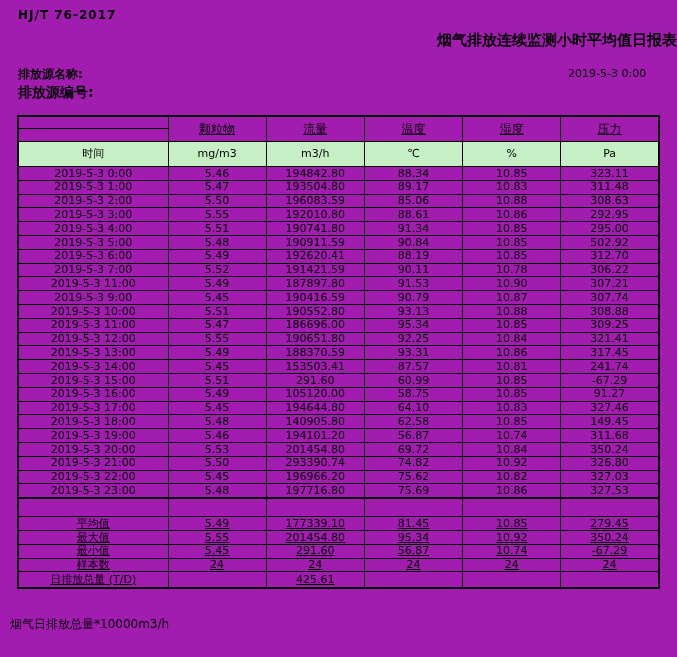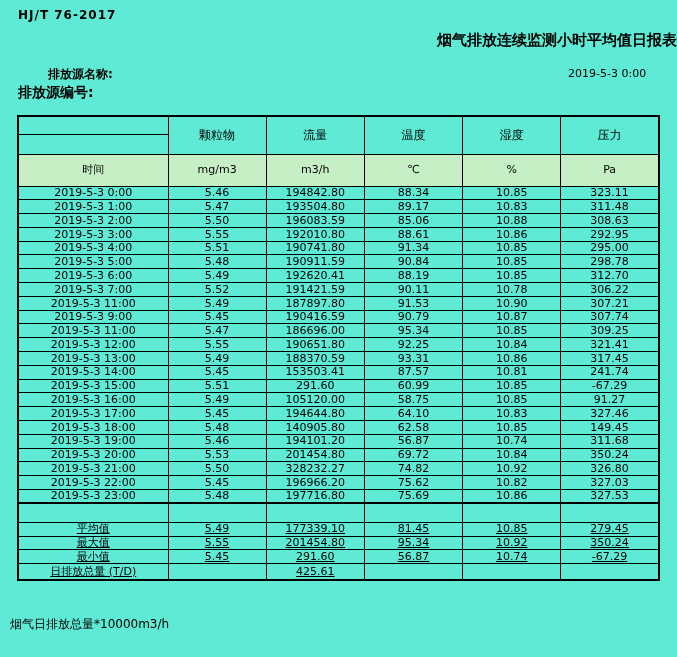--- a/index.html
+++ b/index.html
@@ -3,31 +3,31 @@
 <meta charset="utf-8">
 <style>
   * { box-sizing: border-box; }
   html, body { margin: 0; padding: 0; }
   body {
     width: 677px; height: 657px;
     background: #ffffff;
     font-family: "DejaVu Sans", sans-serif;
     color: #000;
   }
-  .page { position: relative; width: 677px; height: 657px; background: #5eead4; overflow: hidden; }
+  .page { position: relative; width: 677px; height: 657px; background: #a21caf; overflow: hidden; }
 
   .standard-code {
     position: absolute; left: 18px; top: 8px;
     font-size: 12px; font-weight: bold; letter-spacing: 1px;
   }
   .report-title {
     position: absolute; left: 0; top: 31px; width: 100%;
     text-align: right; font-size: 15px; font-weight: bold;
   }
-  .source-name-label { position: absolute; left: 18px; top: 66px; font-size: 12px; font-weight: bold; margin-left: 30px; }
+  .source-name-label { position: absolute; left: 18px; top: 66px; font-size: 12px; font-weight: bold; }
   .report-datetime  { position: absolute; left: 568px; top: 67px; font-size: 11px; }
   .source-id-label  { position: absolute; left: 18px; top: 84px; font-size: 14px; font-weight: bold; }
 
   table.report {
     position: absolute; left: 17px; top: 115px;
     width: 641px;
     border-collapse: collapse;
     table-layout: fixed;
     border: 2px solid #000;
     font-size: 11px;
@@ -39,27 +39,27 @@
     border: 1px solid #000;
     padding: 0;
     text-align: center;
     vertical-align: middle;
     font-weight: normal;
     white-space: nowrap;
     overflow: hidden;
     line-height: 1.05;
   }
 
-  tr.names-row th { height: 38px; font-size: 12px; }
+  tr.names-row th { height: 25px; font-size: 12px; text-decoration: underline; }
   th.split-cell { padding: 0; }
   th.split-cell .split-top    { height: 12px; border-bottom: 1px solid #000; }
   th.split-cell .split-bottom { height: 12px; }
 
   tr.units-row th {
-    height: 32px;
+    height: 25px;
     background: var(--header-green, #C6EFC6);
     font-size: 11px;
   }
 
   tbody.main-rows td { height: 13.8px; }
   tbody.summary-rows td { height: 13.8px; text-decoration: underline; }
   tr.spacer-row td { height: 19px; border-top: 2px solid #000; }
   tr.total-row td { height: 16px; }
 
   .footer-note {
@@ -157,21 +157,21 @@
           <td>91.34</td>
           <td>10.85</td>
           <td>295.00</td>
         </tr>
         <tr class="data-row">
           <td>2019-5-3 5:00</td>
           <td>5.48</td>
           <td>190911.59</td>
           <td>90.84</td>
           <td>10.85</td>
-          <td>298.78</td>
+          <td>502.92</td>
         </tr>
         <tr class="data-row">
           <td>2019-5-3 6:00</td>
           <td>5.49</td>
           <td>192620.41</td>
           <td>88.19</td>
           <td>10.85</td>
           <td>312.70</td>
         </tr>
         <tr class="data-row">
@@ -192,20 +192,28 @@
         </tr>
         <tr class="data-row">
           <td>2019-5-3 9:00</td>
           <td>5.45</td>
           <td>190416.59</td>
           <td>90.79</td>
           <td>10.87</td>
           <td>307.74</td>
         </tr>
         <tr class="data-row">
+          <td>2019-5-3 10:00</td>
+          <td>5.51</td>
+          <td>190552.80</td>
+          <td>93.13</td>
+          <td>10.88</td>
+          <td>308.88</td>
+        </tr>
+        <tr class="data-row">
           <td>2019-5-3 11:00</td>
           <td>5.47</td>
           <td>186696.00</td>
           <td>95.34</td>
           <td>10.85</td>
           <td>309.25</td>
         </tr>
         <tr class="data-row">
           <td>2019-5-3 12:00</td>
           <td>5.55</td>
@@ -274,21 +282,21 @@
           <td>2019-5-3 20:00</td>
           <td>5.53</td>
           <td>201454.80</td>
           <td>69.72</td>
           <td>10.84</td>
           <td>350.24</td>
         </tr>
         <tr class="data-row">
           <td>2019-5-3 21:00</td>
           <td>5.50</td>
-          <td>328232.27</td>
+          <td>293390.74</td>
           <td>74.82</td>
           <td>10.92</td>
           <td>326.80</td>
         </tr>
         <tr class="data-row">
           <td>2019-5-3 22:00</td>
           <td>5.45</td>
           <td>196966.20</td>
           <td>75.62</td>
           <td>10.82</td>
@@ -328,20 +336,28 @@
           <td>10.92</td>
           <td>350.24</td>
         </tr>
         <tr class="summary-row">
           <td>最小值</td>
           <td>5.45</td>
           <td>291.60</td>
           <td>56.87</td>
           <td>10.74</td>
           <td>-67.29</td>
+        </tr>
+        <tr class="summary-row">
+          <td>样本数</td>
+          <td>24</td>
+          <td>24</td>
+          <td>24</td>
+          <td>24</td>
+          <td>24</td>
         </tr>
         <tr class="total-row">
           <td>日排放总量 (T/D)</td>
           <td></td>
           <td>425.61</td>
           <td></td>
           <td></td>
           <td></td>
         </tr>
       </tbody>

